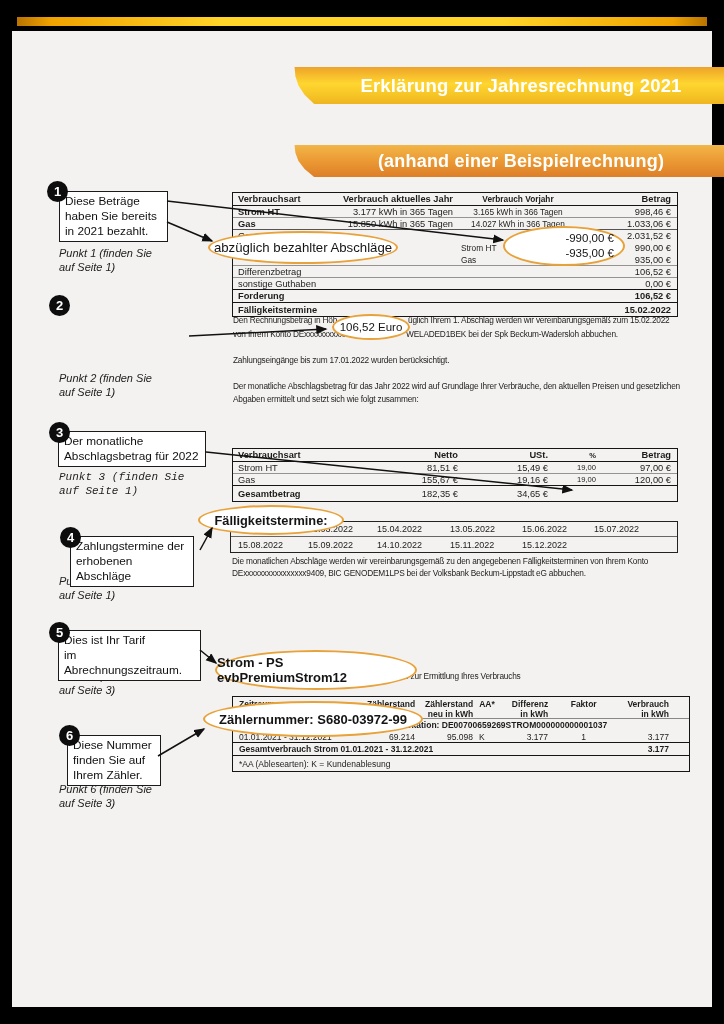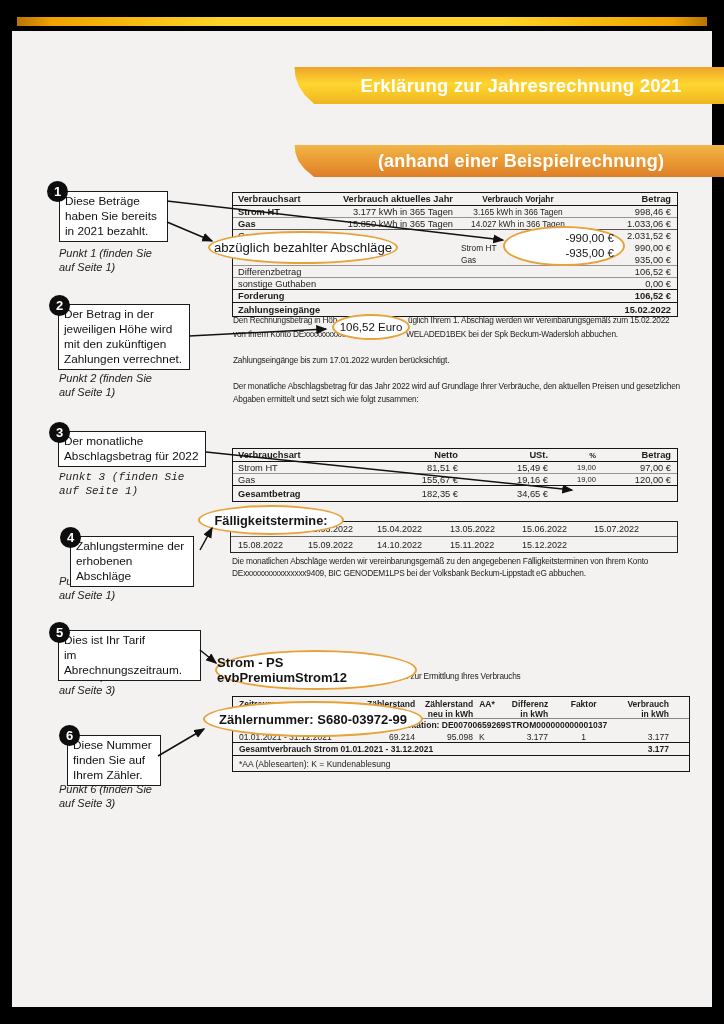--- a/index.html
+++ b/index.html
@@ -76,24 +76,20 @@
   </div>
 
   <div class="abs co-circle" style="left:47px;top:181px;">1</div>
   <div class="abs co-box" style="left:59px;top:191px;width:97px;">Diese Beträge
 haben Sie bereits
 in 2021 bezahlt.</div>
   <div class="abs co-cap" style="left:59px;top:246px;">Punkt 1 (finden Sie
 auf Seite 1)</div>
 
   <div class="abs co-circle" style="left:49px;top:295px;">2</div>
-  <div class="abs co-box" style="left:58px;top:304px;width:120px;">Der Betrag in der
-jeweiligen Höhe wird
-mit den zukünftigen
-Zahlungen verrechnet.</div>
   <div class="abs co-cap" style="left:59px;top:371px;">Punkt 2 (finden Sie
 auf Seite 1)</div>
 
   <div class="abs co-circle" style="left:49px;top:422px;">3</div>
   <div class="abs co-box" style="left:58px;top:431px;width:136px;">Der monatliche
 Abschlagsbetrag für 2022</div>
   <div class="abs co-cap" style="left:59px;top:470px;font-family:Liberation Mono, monospace;">Punkt 3 (finden Sie
 auf Seite 1)</div>
 
   <div class="abs co-circle" style="left:60px;top:527px;">4</div>
@@ -164,21 +160,21 @@
       <span class="c-vor"></span>
       <span class="c-bet">0,00 €</span>
     </div>
     <div class="trow b bb-dark" style="height:13px;">
       <span class="c-art">Forderung</span>
       <span class="c-akt"></span>
       <span class="c-vor b"></span>
       <span class="c-bet">106,52 €</span>
     </div>
     <div class="trow b" style="height:13px;">
-      <span class="c-art">Zahlungseingänge</span>
+      <span class="c-art">Fälligkeitstermine</span>
       <span class="c-akt"></span>
       <span class="c-vor b"></span>
       <span class="c-bet">15.02.2022</span>
     </div>
   </div>
 
   <div class="abs ptext" style="left:233px;top:315px;">Den Rechnungsbetrag in Höh</div>
   <div class="abs ptext" style="left:408px;top:315px;">üglich Ihrem 1. Abschlag werden wir vereinbarungsgemäß zum 15.02.2022</div>
   <div class="abs ptext" style="left:233px;top:329px;">von Ihrem Konto DExxxxxxxxxxxxxxxx</div>
   <div class="abs ptext" style="left:406px;top:329px;">WELADED1BEK bei der Spk Beckum-Wadersloh abbuchen.</div>

